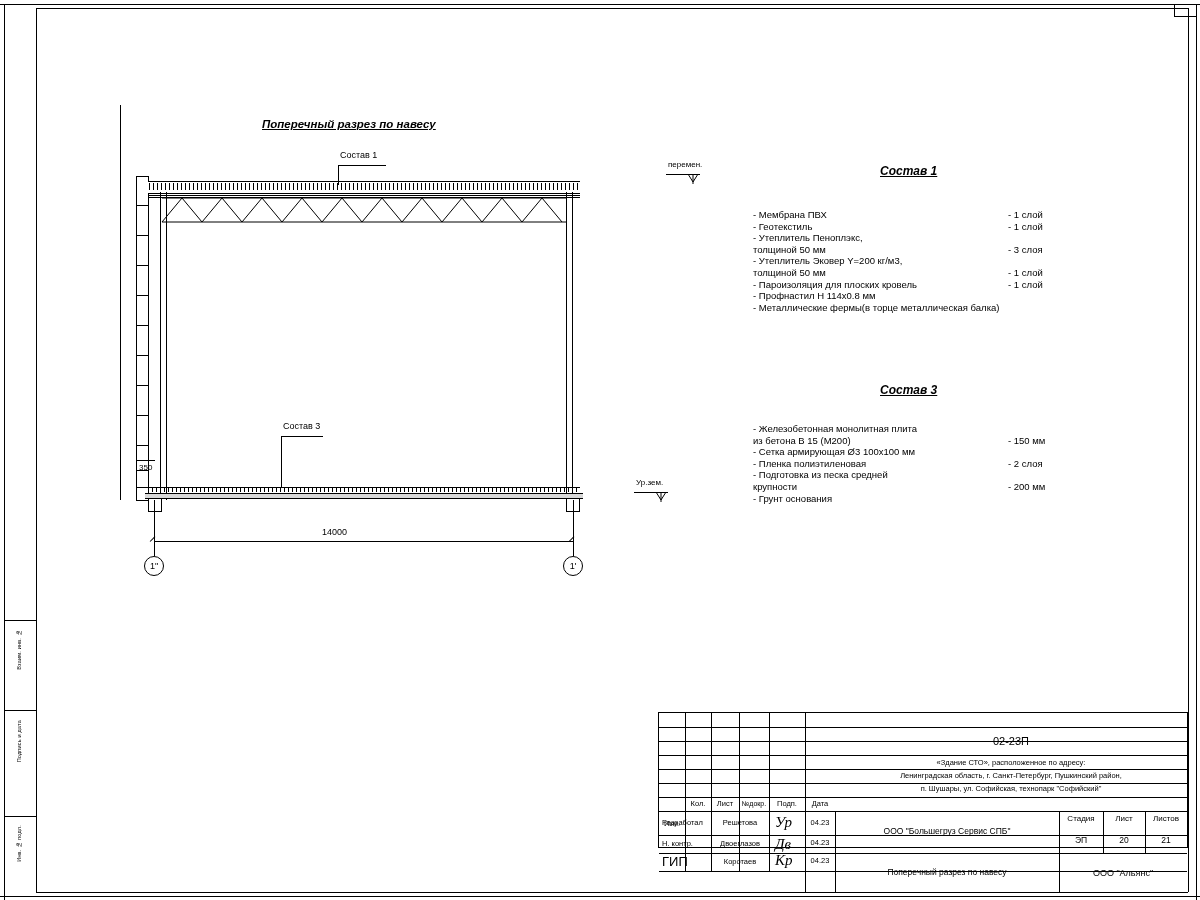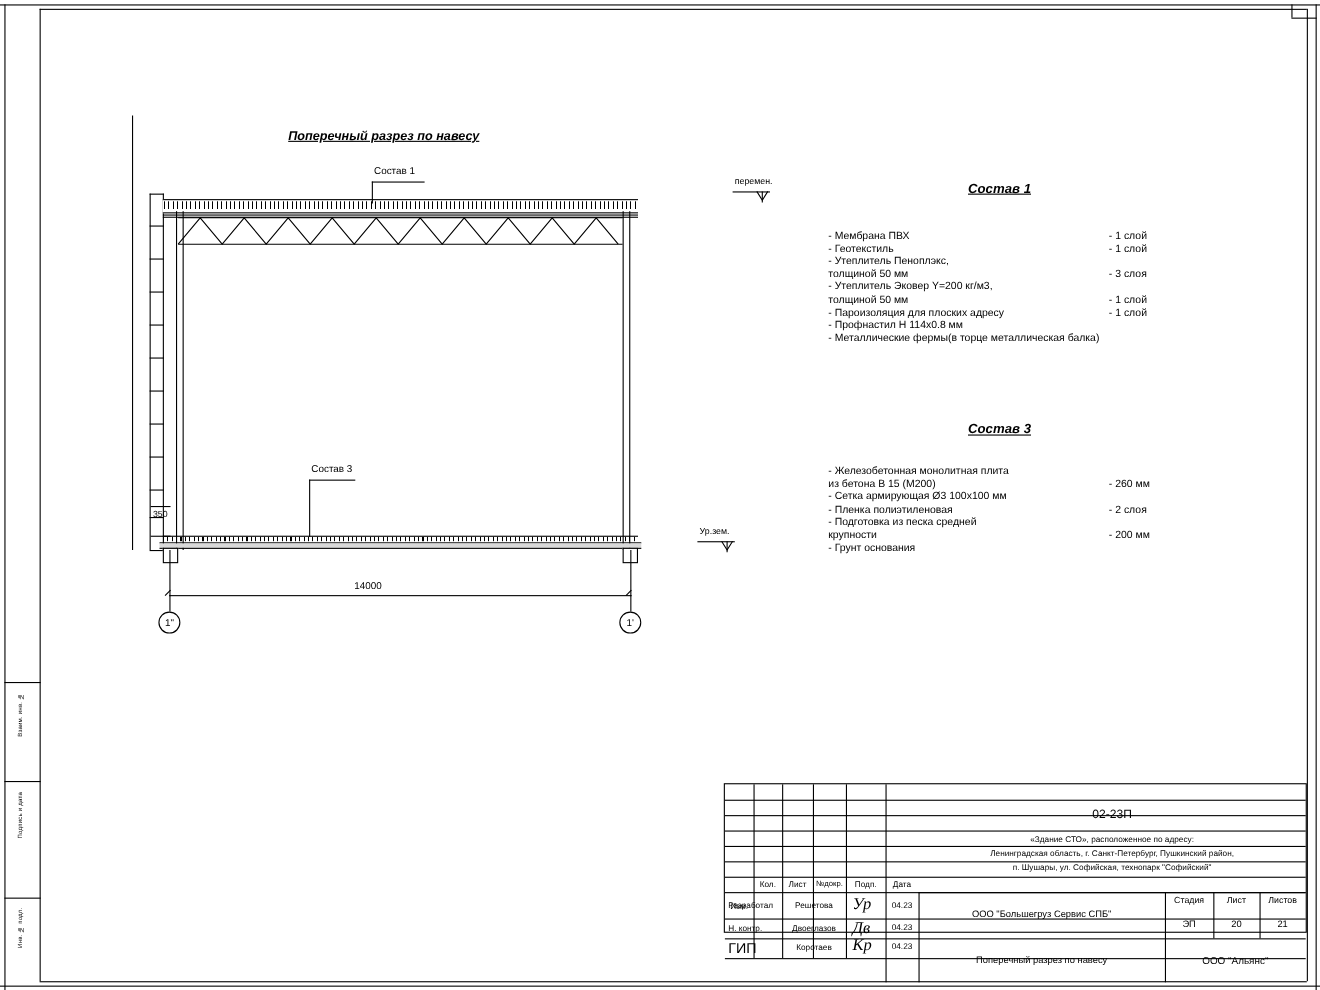--- a/index.html
+++ b/index.html
@@ -179,29 +179,29 @@
     </div>
 
   <div class="sect-h" style="left:880px;top:164px;">Состав 1</div>
   <div class="spec" style="left:753px;top:209px;">
     <div class="row"><span>- Мембрана ПВХ</span><span class="q">- 1 слой</span></div>
     <div class="row"><span>- Геотекстиль</span><span class="q">- 1 слой</span></div>
     <div class="row"><span>- Утеплитель Пеноплэкс,</span><span class="q"></span></div>
     <div class="row"><span>  толщиной 50 мм</span><span class="q">- 3 слоя</span></div>
     <div class="row"><span>- Утеплитель Эковер Y=200 кг/м3,</span><span class="q"></span></div>
     <div class="row"><span>  толщиной 50 мм</span><span class="q">- 1 слой</span></div>
-    <div class="row"><span>- Пароизоляция для плоских адресу</span><span class="q">- 1 слой</span></div>
+    <div class="row"><span>- Пароизоляция для плоских кровель</span><span class="q">- 1 слой</span></div>
     <div class="row"><span>- Профнастил Н 114х0.8 мм</span><span class="q"></span></div>
     <div class="row"><span>- Металлические фермы(в торце металлическая балка)</span><span class="q"></span></div>
   </div>
 
   <div class="sect-h" style="left:880px;top:383px;">Состав 3</div>
   <div class="spec" style="left:753px;top:423px;">
     <div class="row"><span>- Железобетонная  монолитная плита</span><span class="q"></span></div>
-    <div class="row"><span>  из бетона В 15 (М200)</span><span class="q">- 260 мм</span></div>
+    <div class="row"><span>  из бетона В 15 (М200)</span><span class="q">- 150 мм</span></div>
     <div class="row"><span>- Сетка армирующая Ø3 100х100 мм</span><span class="q"></span></div>
     <div class="row"><span>- Пленка полиэтиленовая</span><span class="q">-  2 слоя</span></div>
     <div class="row"><span>- Подготовка из песка средней</span><span class="q"></span></div>
     <div class="row"><span>  крупности</span><span class="q">- 200 мм</span></div>
     <div class="row"><span>- Грунт основания</span><span class="q"></span></div>
   </div>
 
   <div class="stamp">
 
     <div class="b" style="left:0;top:14px;width:528px;height:1px;"></div>

